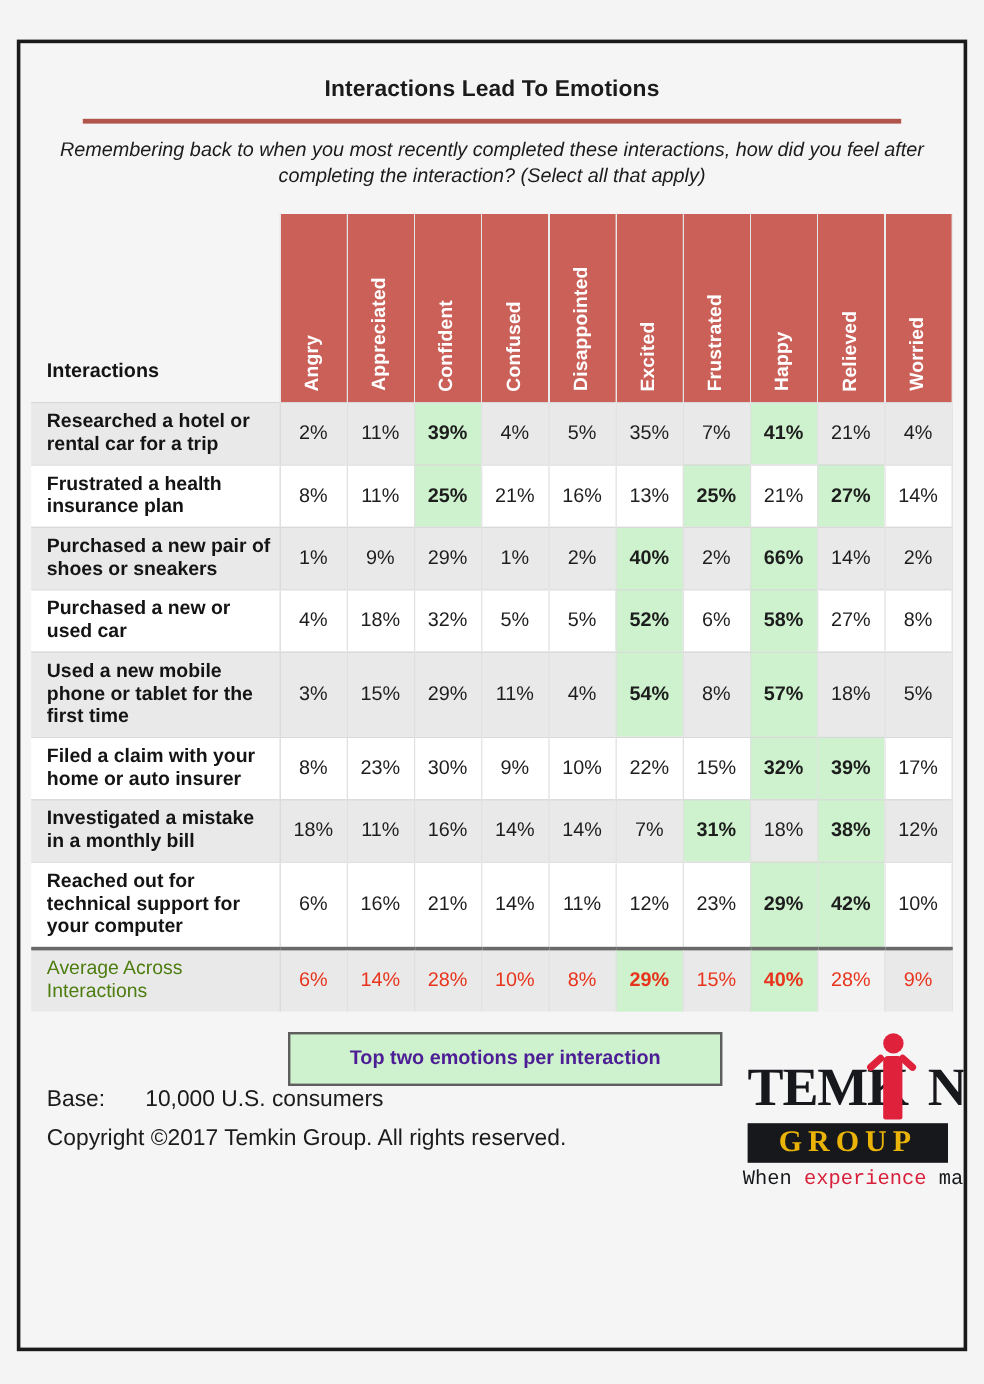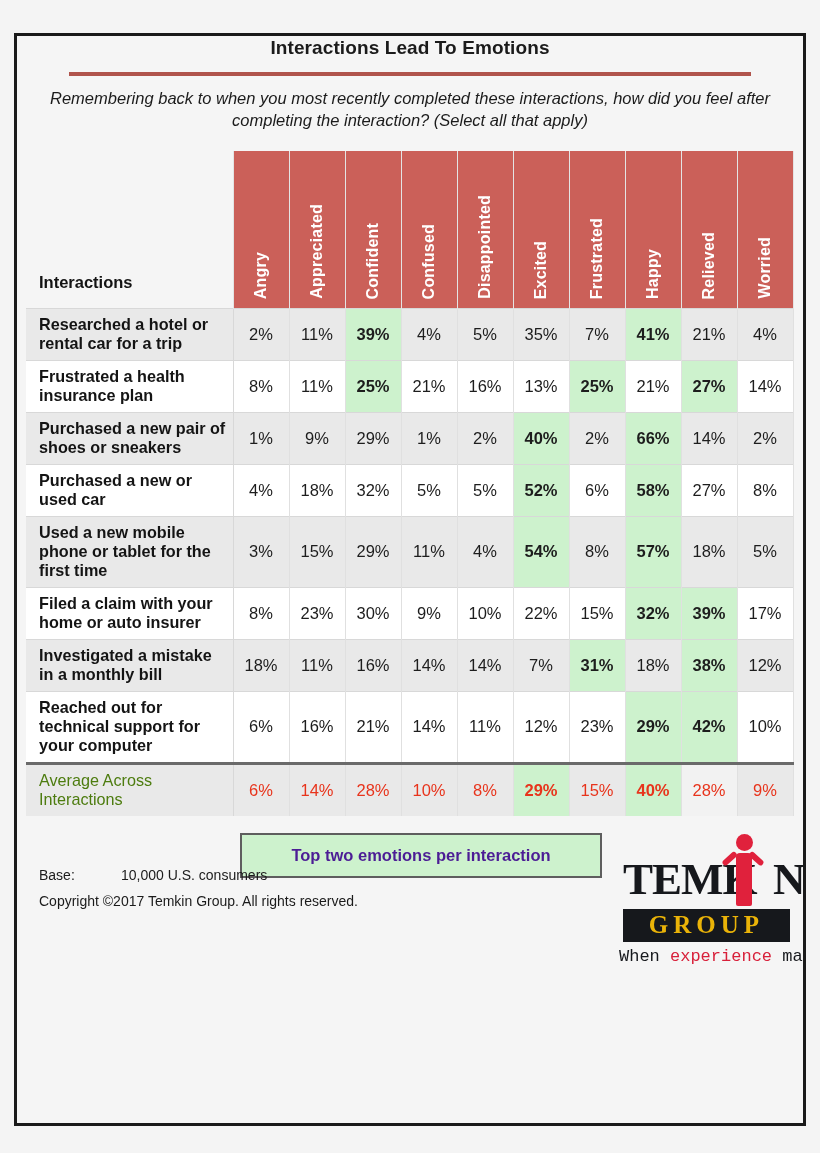--- a/index.html
+++ b/index.html
@@ -17,21 +17,21 @@
     background: #f5f5f5;
     overflow: hidden;
   }
   
   .title {
     text-align: center;
     font-size: 19px;
     font-weight: bold;
     color: #1b1b1b;
     letter-spacing: .1px;
-    padding-top: 1px;
+    padding-top: 28px;
   }
   .accent-rule {
     height: 4px;
     background: #b0544c;
     margin: 13px 52px 0 52px;
   }
   .subtitle {
     text-align: center;
     font-style: italic;
     font-size: 16.5px;
@@ -125,22 +125,22 @@
     width: 362px; height: 45px;
     background: #cdf2cd;
     border: 2px solid #5e5e5e;
     display: flex; align-items: center; justify-content: center;
     font-weight: bold;
     font-size: 16.5px;
     color: #4c1d95;
   }
   .notes {
     position: absolute;
-    left: 22px; top: 39px;
-    font-size: 14px;
+    left: 22px; top: 51px;
+    font-size: 19px;
     color: #1b1b1b;
   }
   .notes .nrow { display: flex; margin-bottom: 2px; }
   .notes .nkey { width: 82px; }
   .notes .copy { margin-top: 10px; }
   
   .logo {
     position: absolute;
     right: 11px; top: 0px;
     width: 173px; height: 138px;

